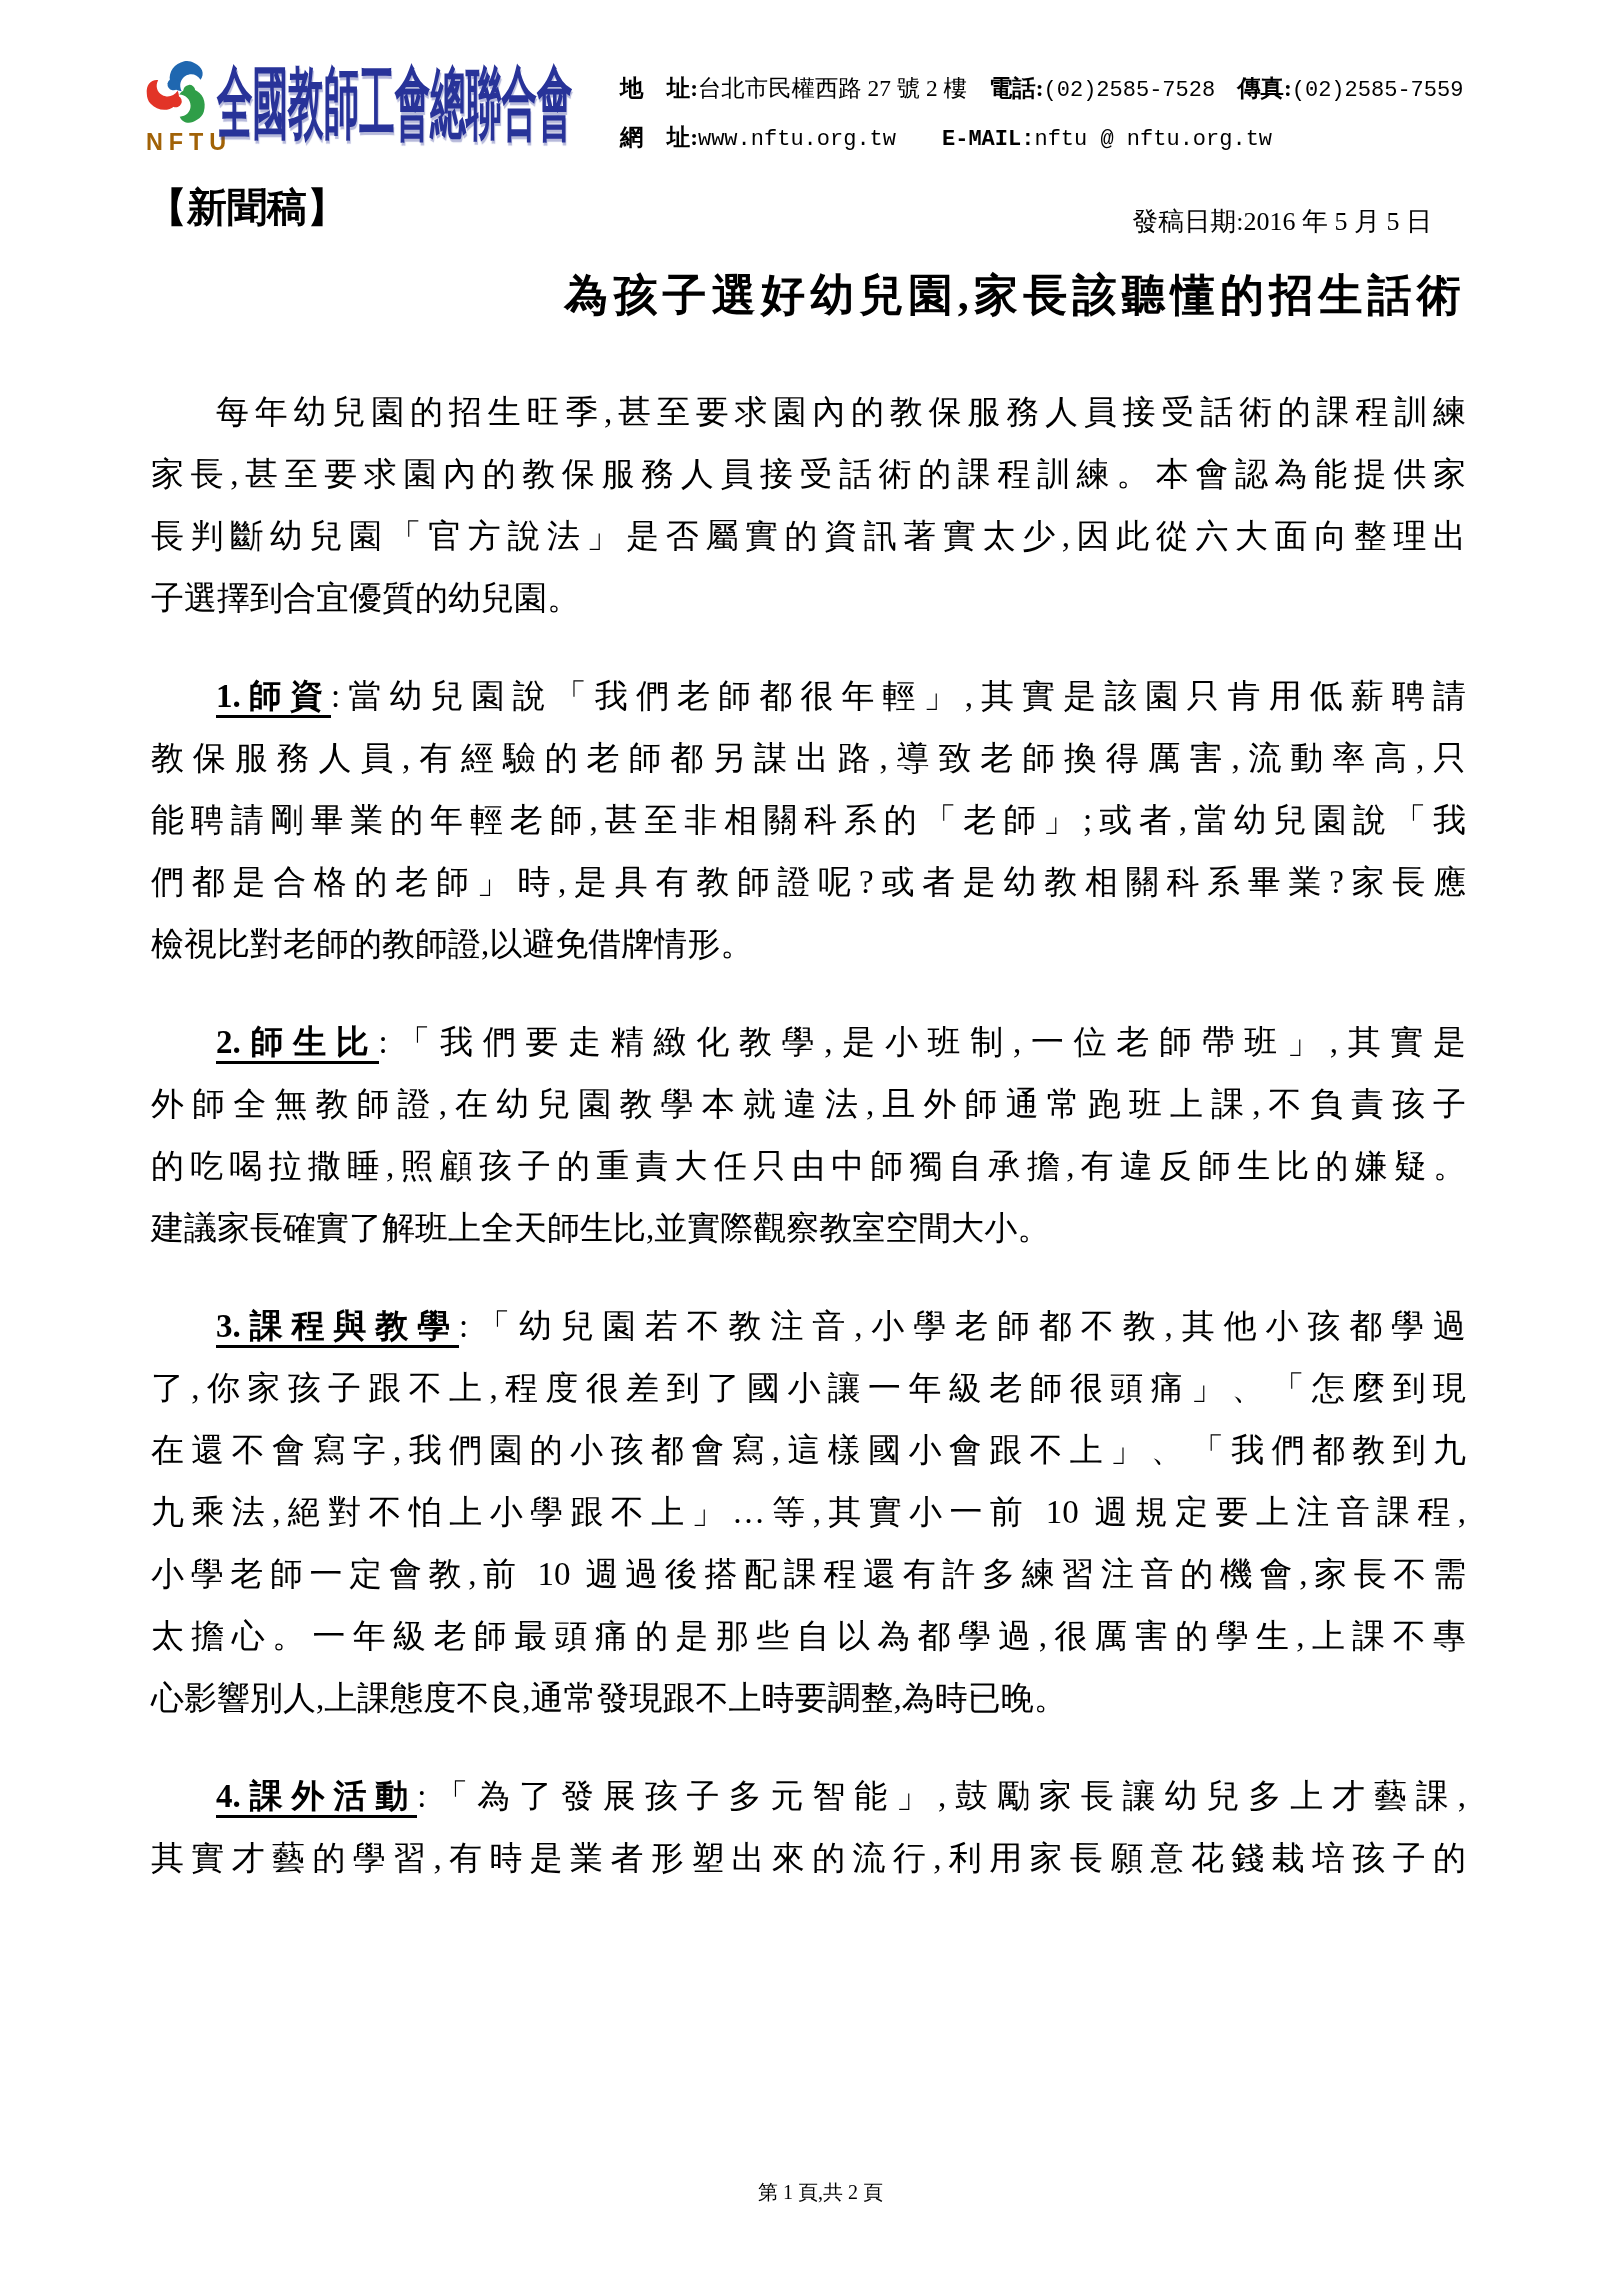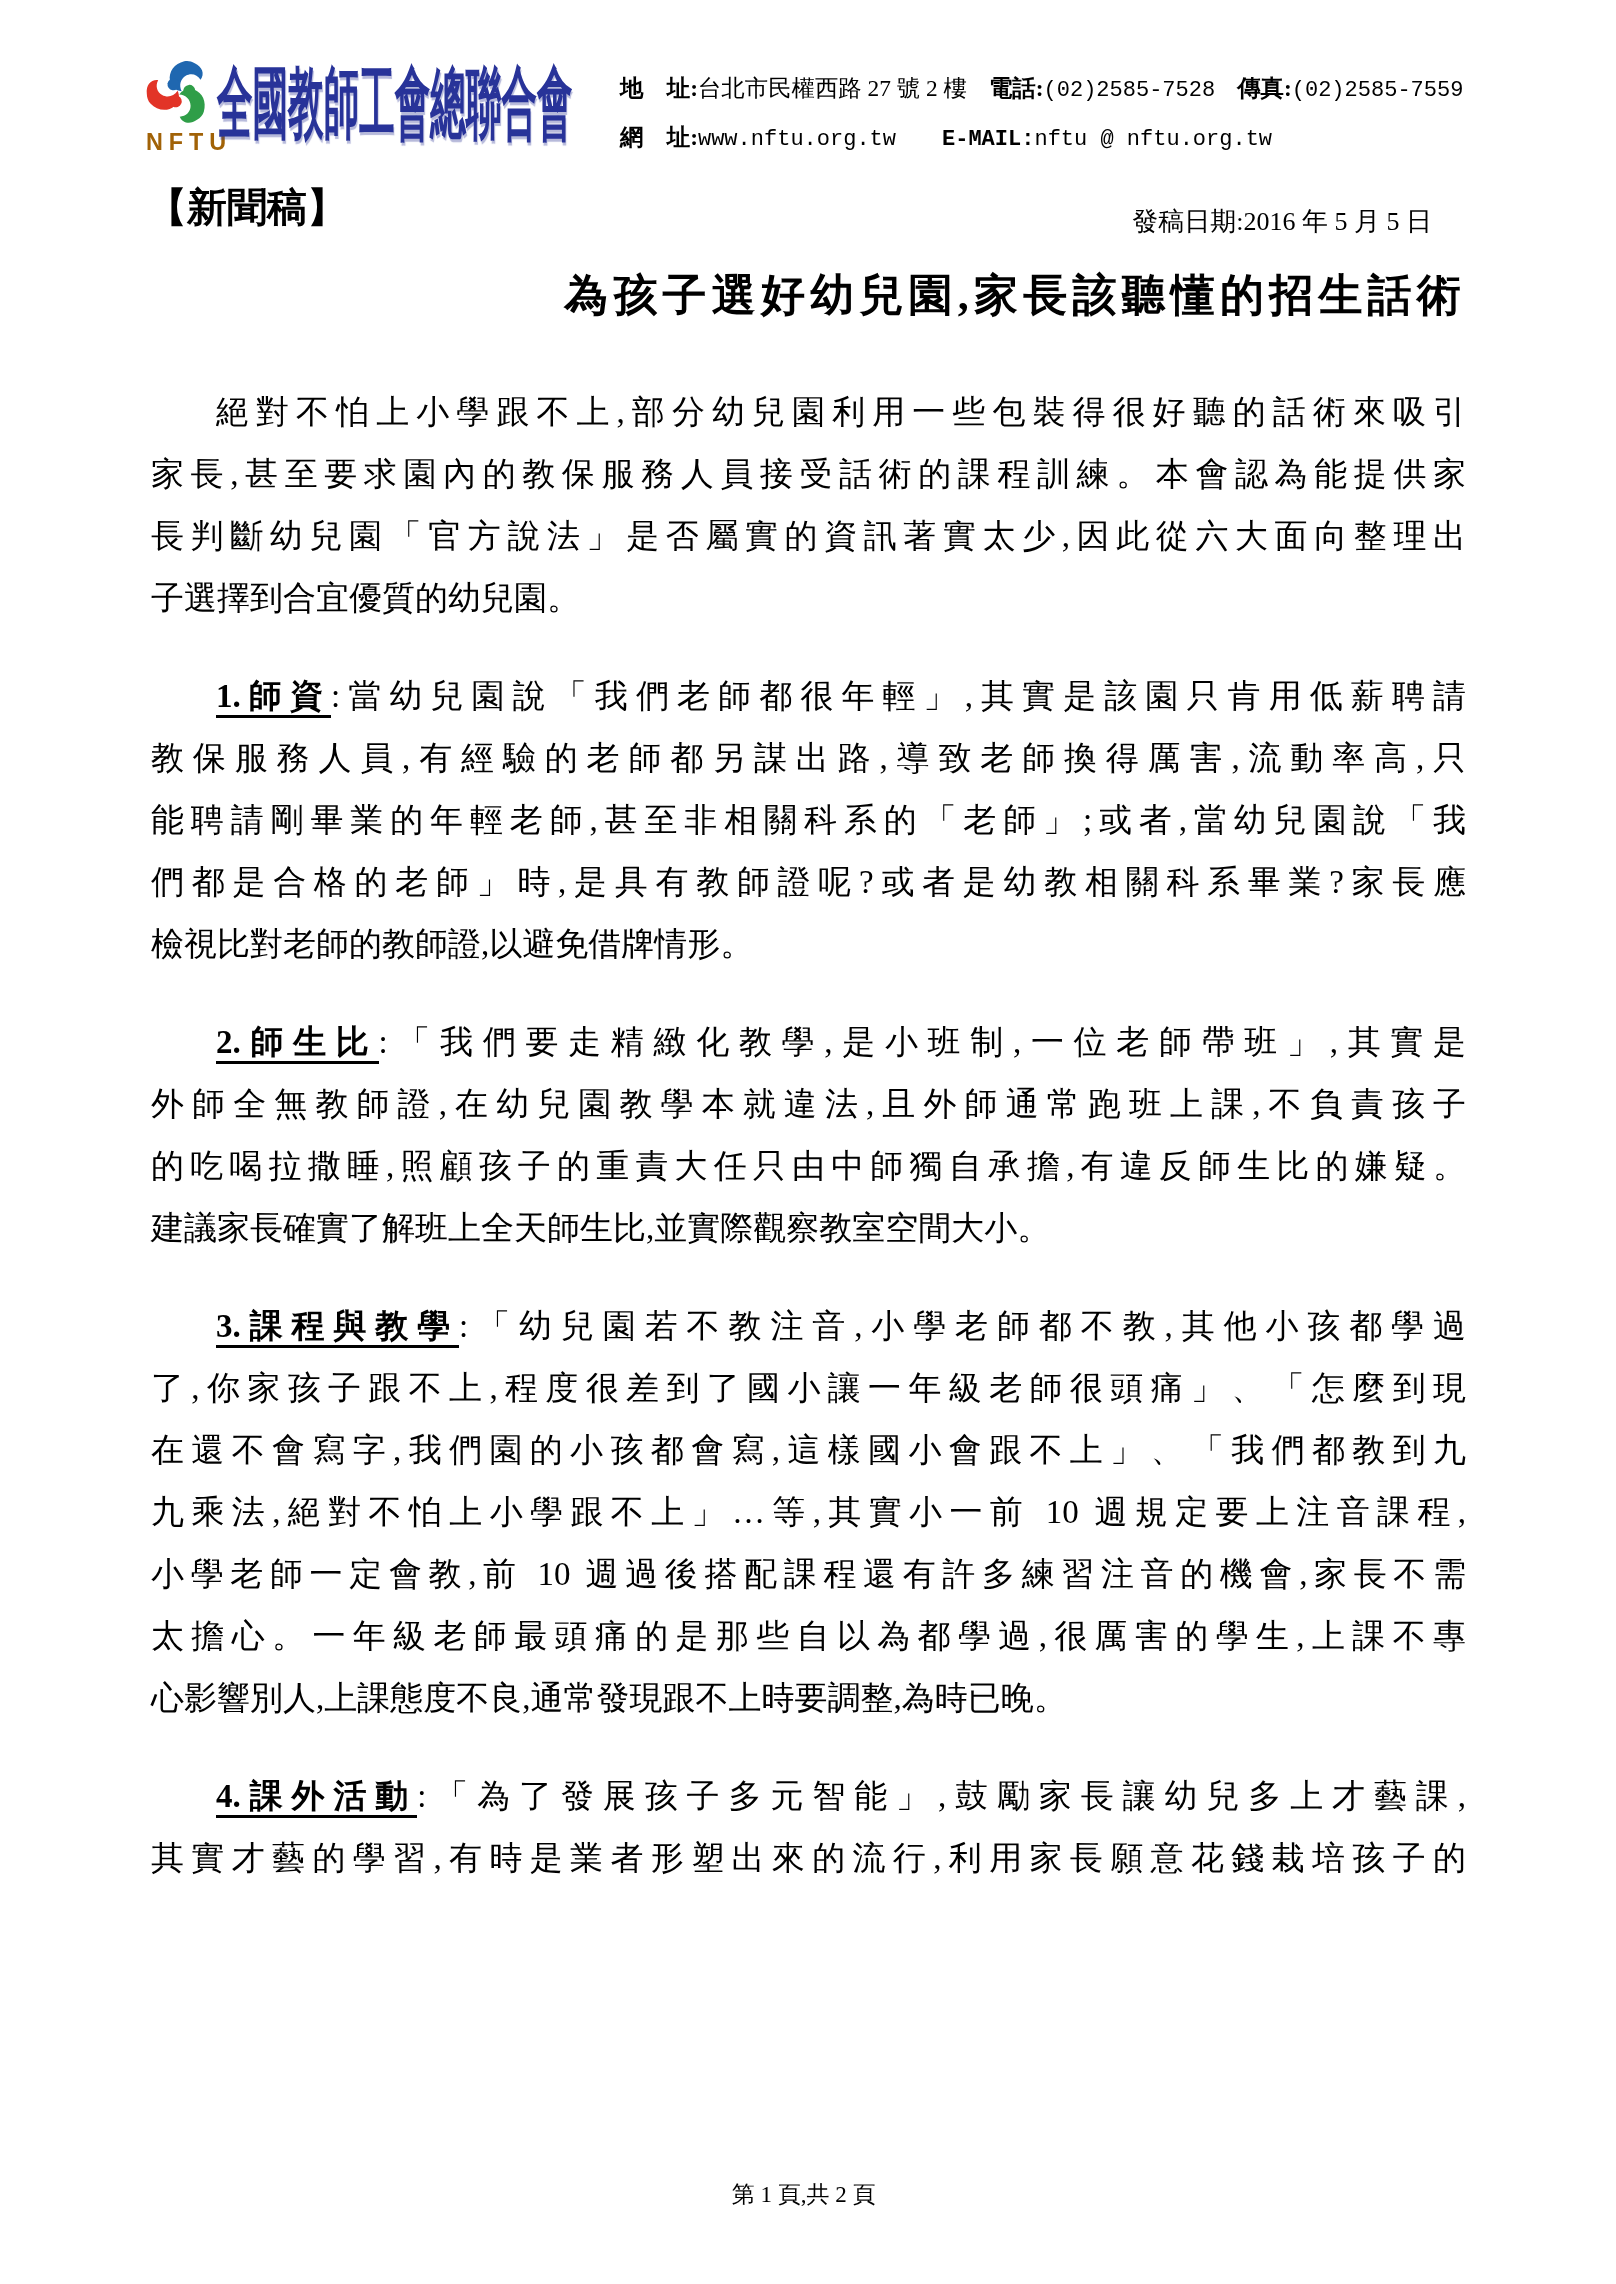--- a/index.html
+++ b/index.html
@@ -41,22 +41,22 @@
   .para{margin:0 0 36px 0;}
   .ln{
     margin:0;font-size:33px;height:62px;line-height:62px;
     text-align:justify;text-align-last:justify;text-justify:inter-character;
   }
   .ln.first{text-indent:65px;}
   .ln.last{text-align-last:left;}
   .sec-head{font-weight:bold;border-bottom:3.3px solid #000;padding-bottom:1.3px;}
   
   .page-footer{
-    position:absolute;left:146px;top:2179px;width:1315px;
-    text-align:center;font-size:23px;
+    position:absolute;left:163px;top:2179px;width:1315px;
+    text-align:center;font-size:20px;
   }
 </style>
 </head>
 <body>
 
 <svg class="logo-icon" viewBox="0 0 110 110" aria-hidden="true">
   <g transform="rotate(10 55 53)">
     <g>
       <path d="M54 6 C40 12 33 26 38 39 C41 47 49 52 58 51 C52 43 53 33 60 27 C67 21 77 22 83 29 C88 19 82 9 70 6 C64 4 59 4 54 6 Z" fill="#1f67b0"></path>
       <circle cx="44" cy="43" r="9" fill="#1f67b0"></circle>
@@ -81,21 +81,21 @@
   <span class="c-label">網　址:</span><span class="c-val">www.nftu.org.tw</span><span class="c-gap wide"></span><span class="c-label c-val">E-MAIL:</span><span class="c-val">nftu @ nftu.org.tw</span>
 </div>
 
 <div class="doc-type">【新聞稿】</div>
 <div class="release-date">發稿日期:2016 年 5 月 5 日</div>
 <h1 class="doc-title" style="margin:0;">為孩子選好幼兒園,家長該聽懂的招生話術</h1>
 
 <div class="article">
 
   <div class="para">
-    <p class="ln first">絕對不怕上小學跟不上,部分幼兒園利用一些包裝得很好聽的話術來吸引</p>
+    <p class="ln first">每年幼兒園的招生旺季,甚至要求園內的教保服務人員接受話術的課程訓練</p>
     <p class="ln">家長,甚至要求園內的教保服務人員接受話術的課程訓練。本會認為能提供家</p>
     <p class="ln">長判斷幼兒園「官方說法」是否屬實的資訊著實太少,因此從六大面向整理出</p>
     <p class="ln last">子選擇到合宜優質的幼兒園。</p>
   </div>
 
   <div class="para">
     <p class="ln first"><span class="sec-head">1.師資</span><span>:當幼兒園說「我們老師都很年輕」,其實是該園只肯用低薪聘請</span></p>
     <p class="ln">教保服務人員,有經驗的老師都另謀出路,導致老師換得厲害,流動率高,只</p>
     <p class="ln">能聘請剛畢業的年輕老師,甚至非相關科系的「老師」;或者,當幼兒園說「我</p>
     <p class="ln">們都是合格的老師」時,是具有教師證呢?或者是幼教相關科系畢業?家長應</p>

